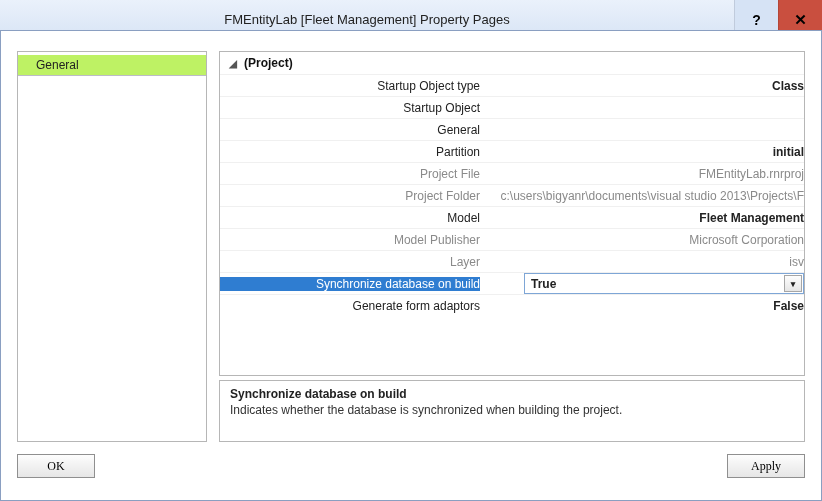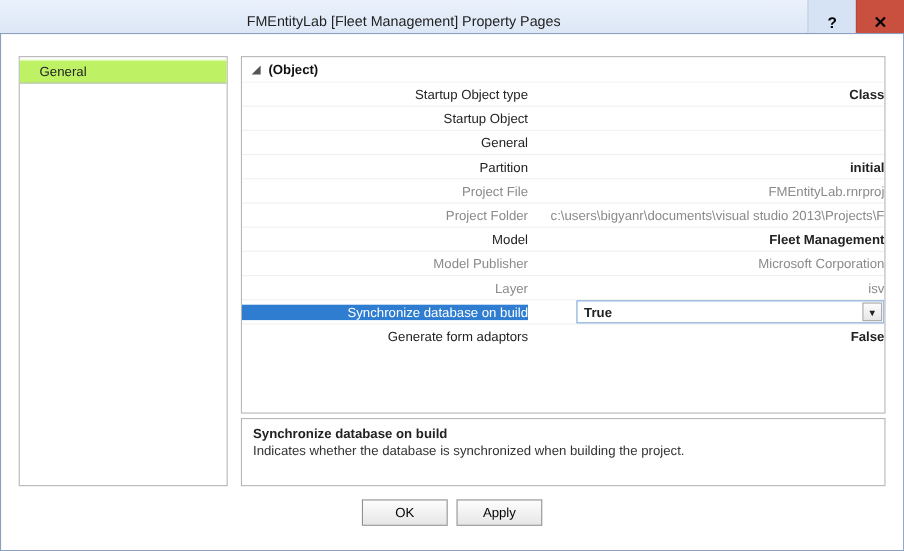--- a/index.html
+++ b/index.html
@@ -164,23 +164,24 @@
   .desc {
     border: 1px solid #b6b6b6;
     padding: 6px 10px 10px 10px;
     background: #fff;
     height: 62px;
   }
   .desc-title { font-weight: bold; color: #222; margin-bottom: 2px; }
   .desc-text { color: #333; }
   .footer {
     display: flex;
-    justify-content: center;
+    justify-content: space-between;
     gap: 8px;
     padding-top: 12px;
+    font-family: Liberation Serif, serif;
   }
   .btn {
     min-width: 78px;
     height: 24px;
     border: 1px solid #8f8f8f;
     background: linear-gradient(#fdfdfd,#e6e6e6);
     font-family: inherit;
     font-size: 12px;
     cursor: pointer;
   }
@@ -203,21 +204,21 @@
     <div class="sidebar">
       <div class="sidebar-item">
         <span>General</span>
       </div>
     </div>
 
     <div class="right">
       <div class="propgrid">
         <div class="group-header">
           <span class="expander">◢</span>
-          <span>(Object)</span>
+          <span>(Project)</span>
         </div>
         <div class="rows" id="rows">
             <div class="row">
               <div class="label normal">Startup Object type</div>
               <div class="value bold">Class</div>
             </div>
             <div class="row">
               <div class="label normal">Startup Object</div>
               <div class="value normal"></div>
             </div>

